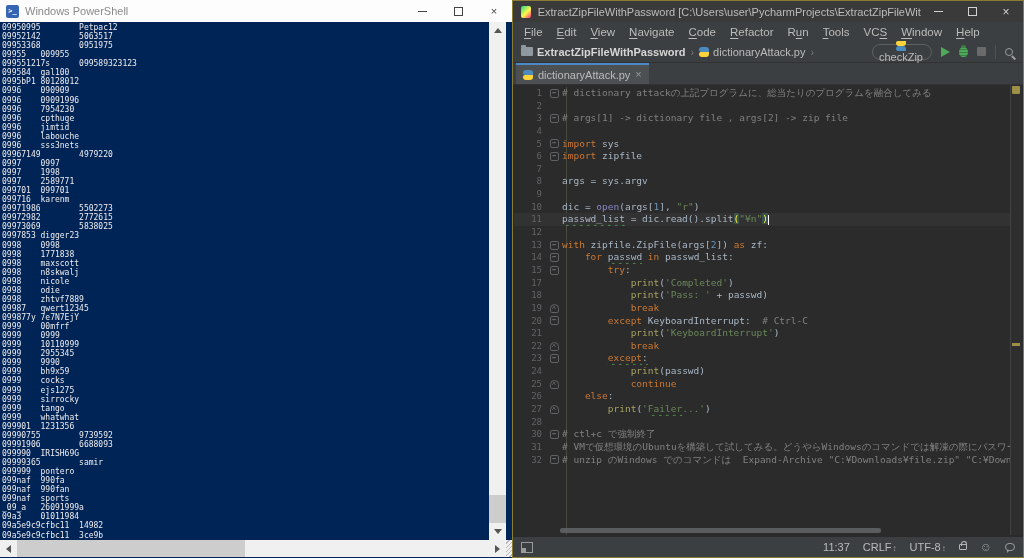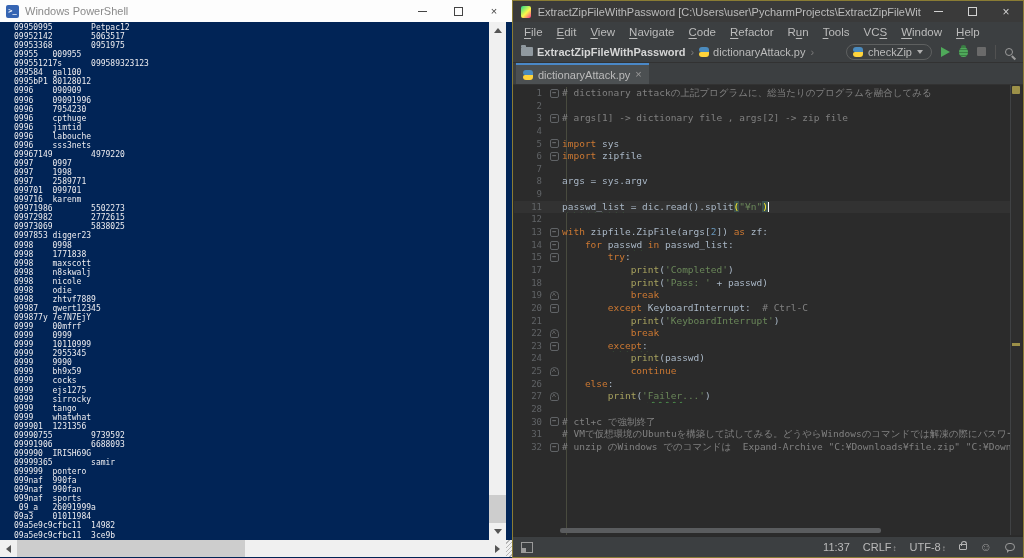--- a/index.html
+++ b/index.html
@@ -10,21 +10,21 @@
   }
   
   .ps-window { position:absolute; left:0; top:0; width:512px; height:558px; background:#012456; }
   .ps-titlebar { position:absolute; left:0; top:0; right:0; height:22px; background:#fdfdfd; display:flex; align-items:center; }
   .ps-icon { width:13px; height:13px; margin:0 6px 0 6px; background:#3665b3; border-radius:2px; color:#fff; font:bold 7px/13px "DejaVu Sans Mono",monospace; text-align:center; }
   .ps-title { color:#8a8a8a; font-size:11px; }
   .ps-controls { margin-left:auto; display:flex; height:100%; }
   .ps-btn { width:36px; height:100%; display:flex; align-items:center; justify-content:center; color:#444; font-size:11px; }
   .g-min { width:9px; height:1px; background:#444; display:inline-block; }
   .g-max { width:9px; height:9px; border:1px solid #444; display:inline-block; }
-  .ps-output { position:absolute; left:12px; top:22px; width:489px; height:518px; margin:0; padding:1px 0 0 2px;
+  .ps-output { position:absolute; left:0; top:22px; width:489px; height:518px; margin:0; padding:1px 0 0 2px;
     color:#eeedf0; font:8px/9.07px "DejaVu Sans Mono",monospace; tab-size:8; overflow:hidden; }
   .ps-vscroll { position:absolute; right:6px; top:22px; width:17px; height:518px; background:#f0f0f0; }
   .arr { position:absolute; left:0; width:17px; height:17px; display:flex; align-items:center; justify-content:center; }
   .arr.up { top:0; } .arr.down { bottom:0; }
   .tri-up { width:0; height:0; border-left:4px solid transparent; border-right:4px solid transparent; border-bottom:5px solid #555; }
   .tri-down { width:0; height:0; border-left:4px solid transparent; border-right:4px solid transparent; border-top:5px solid #555; }
   .tri-left { width:0; height:0; border-top:4px solid transparent; border-bottom:4px solid transparent; border-right:5px solid #555; }
   .tri-right { width:0; height:0; border-top:4px solid transparent; border-bottom:4px solid transparent; border-left:5px solid #555; }
   .vthumb { position:absolute; left:0; width:17px; top:473px; height:28px; background:#cdcdcd; }
   .ps-hscroll { position:absolute; left:0; bottom:1px; width:506px; height:17px; background:#f0f0f0; }
@@ -48,21 +48,21 @@
   .pc-navbar { position:absolute; left:0; top:40px; right:0; height:22px; background:#3c3f41; border-bottom:1px solid #323232; display:flex; align-items:center; padding-left:8px; }
   .crumb { color:#bbbbbb; font-size:11px; display:flex; align-items:center; gap:4px; }
   .crumb.bold { font-weight:bold; color:#d6d6d6; }
   .crumb-sep { color:#787878; font-size:11px; margin:0 5px; }
   .folder-icon { width:12px; height:9px; background:#90999f; border-radius:1px; position:relative; display:inline-block; }
   .folder-icon::before { content:''; position:absolute; top:-2px; left:0; width:5px; height:2px; background:#90999f; border-radius:1px 1px 0 0; }
   .py-icon { width:10px; height:10px; position:relative; display:inline-block; }
   .py-icon::before { content:''; position:absolute; left:0; top:0; width:10px; height:5px; background:#4b8bbe; border-radius:3px 3px 0 2px; }
   .py-icon::after { content:''; position:absolute; left:0; bottom:0; width:10px; height:5px; background:#ffd43b; border-radius:2px 0 3px 3px; }
   .pc-run-cluster { margin-left:auto; display:flex; align-items:center; gap:9px; padding-right:10px; }
-  .run-config { display:flex; align-items:center; gap:5px; border:1px solid #5e6060; border-radius:9px; padding:1px 8px 1px 6px; height:16px; }
+  .run-config { display:flex; align-items:center; gap:5px; border:1px solid #5e6060; border-radius:9px; padding:1px 8px 1px 6px; height:16px;flex-direction:column; }
   .run-config-label { color:#bbbbbb; font-size:11px; }
   .dd-arrow { width:0; height:0; border-left:3.5px solid transparent; border-right:3.5px solid transparent; border-top:4px solid #b0b0b0; }
   .play-icon { width:0; height:0; border-top:5px solid transparent; border-bottom:5px solid transparent; border-left:9px solid #4fa95a; }
   .bug-icon { width:9px; height:10px; border-radius:50% 50% 45% 45%; background:repeating-linear-gradient(180deg,#4fa95a 0 2px,#3a7f43 2px 3px); position:relative; }
   .bug-icon::before { content:''; position:absolute; top:-2px; left:2px; width:5px; height:3px; background:#3a7f43; border-radius:50%; }
   .stop-icon { width:9px; height:9px; background:#6a6a6a; border-radius:1px; }
   .vdiv { width:1px; height:14px; background:#515151; }
   .search-icon { width:8px; height:8px; border:1.5px solid #9b9b9b; border-radius:50%; position:relative; display:inline-block; }
   .search-icon::after { content:''; position:absolute; left:6px; top:6px; width:5px; height:1.5px; background:#9b9b9b; transform:rotate(45deg); transform-origin:left center; }
   .pc-tabbar { position:absolute; left:0; top:62px; right:0; height:22px; background:#3c3f41; border-bottom:1px solid #323232; display:flex; align-items:flex-end; padding-left:3px; }
@@ -306,20 +306,25 @@
       <div class="ed-line">
         <span class="ln">8</span>
         <span class="fold"></span>
         <span class="code"><span class="txt">args = sys.argv</span></span>
       </div>
       <div class="ed-line">
         <span class="ln">9</span>
         <span class="fold"></span>
         <span class="code"></span>
       </div>
+      <div class="ed-line">
+        <span class="ln">10</span>
+        <span class="fold"></span>
+        <span class="code"><span class="txt">dic = </span><span class="builtin">open</span><span class="txt">(args[</span><span class="num">1</span><span class="txt">], </span><span class="str">"r"</span><span class="txt">)</span></span>
+      </div>
       <div class="ed-line current">
         <span class="ln">11</span>
         <span class="fold"></span>
         <span class="code"><span class="txt wavy">passwd_list</span><span class="txt"> = dic.read().split</span><span class="brace">(</span><span class="str">"¥n"</span><span class="brace">)</span><span class="caret"></span></span>
       </div>
       <div class="ed-line">
         <span class="ln">12</span>
         <span class="fold"></span>
         <span class="code"></span>
       </div>

